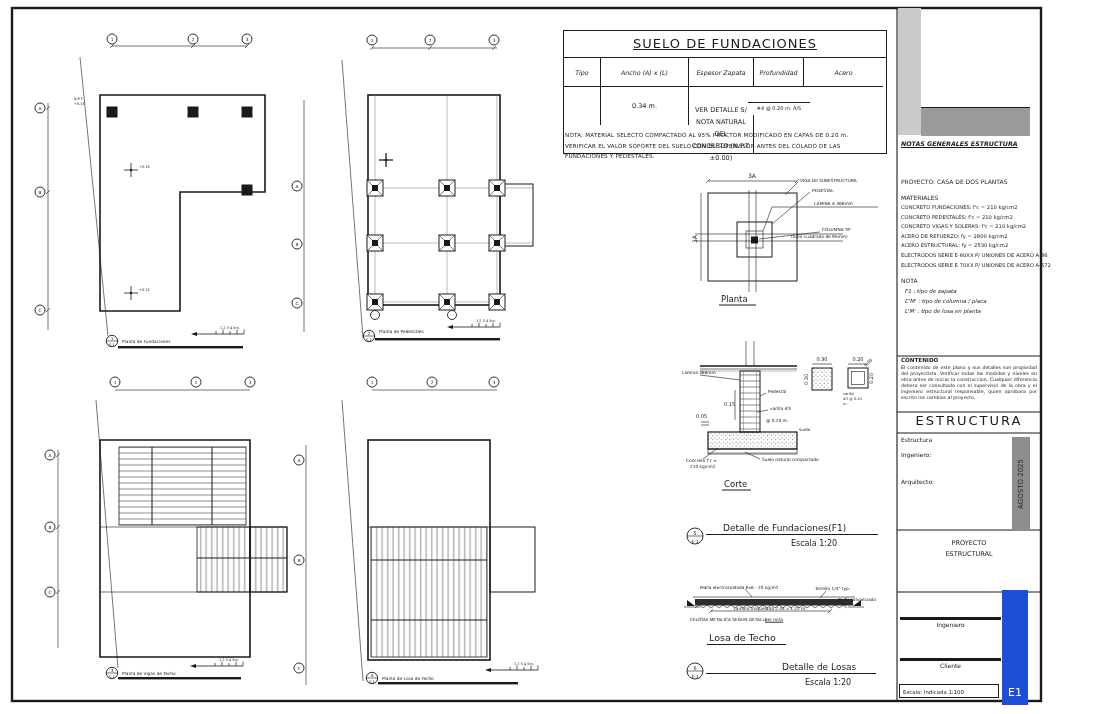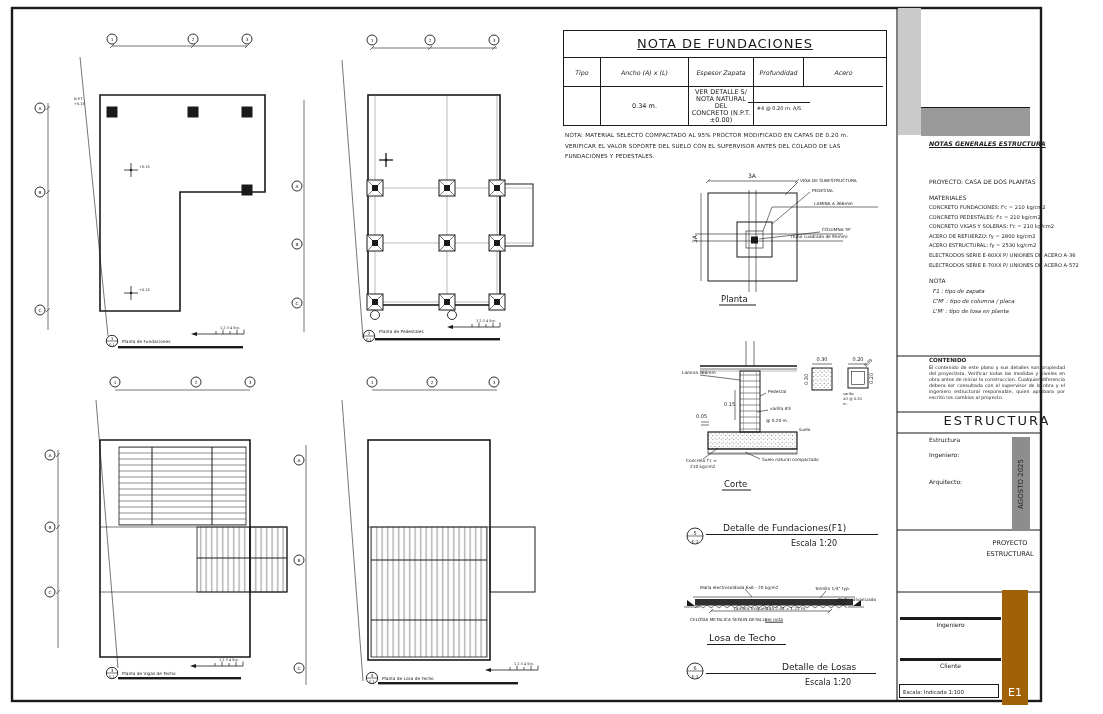--- a/index.html
+++ b/index.html
@@ -25,46 +25,46 @@
   .t95{font-size:9.5px}
   
   .tabla{position:absolute;left:563px;top:30px;width:322px;border:1.6px solid #1a1a1a;background:#fff;}
   .t-title{height:26px;line-height:26px;text-align:center;font-size:13px;letter-spacing:1px;
            text-decoration:underline;border-bottom:1.4px solid #1a1a1a;}
   .t-row{display:grid;grid-template-columns:37px 88px 65px 50px 79px;}
   .t-row>div{border-right:1.2px solid #1a1a1a;display:flex;flex-direction:column;align-items:center;justify-content:center;text-align:center;}
   .t-row>div:last-child{border-right:none;}
   .t-head>div{height:28px;font-size:6.3px;font-style:italic;border-bottom:1.2px solid #1a1a1a;}
   .t-data>div{height:38px;font-size:6.5px;}
-  .prof{font-size:4.2px;line-height:7px;}
+  .prof{font-size:4.2px;line-height:12px;margin-top:28px;}
   .acero-line{width:62px;border-top:1.6px solid #1a1a1a;margin-bottom:2px;}
   .acero-txt{font-size:5px;}
   
   .tnotes{position:absolute;left:565px;top:130px;width:312px;font-size:5.6px;line-height:10.6px;letter-spacing:0.2px;}
   
-  .tb{position:absolute;font-size:6px;margin-left:28px;}
+  .tb{position:absolute;font-size:6px;}
   .tb-notes-title{left:901px;top:140px;font-size:6.3px;font-weight:bold;font-style:italic;text-decoration:underline;}
   .tb-proy{left:901px;top:178px;}
   .tb-mat-title{left:901px;top:194px;}
   .tb-mats{left:901px;top:203px;font-size:5.2px;line-height:9.6px;}
   .tb-nota-title{left:901px;top:277px;}
   .tb-nota{left:905px;top:286px;font-size:5.5px;font-style:italic;line-height:10px;}
   .tb-cont-title{left:901px;top:357px;font-size:5.6px;font-weight:bold;}
   .tb-cont{left:901px;top:365px;width:136px;font-size:4.7px;line-height:5.9px;text-align:justify;}
   .tb-estructura{left:897px;top:413px;width:144px;text-align:center;font-size:13px;letter-spacing:2px;}
   .tb-estr-lbl{left:901px;top:436px;}
   .tb-ing-lbl{left:901px;top:451px;}
   .tb-arq-lbl{left:901px;top:478px;}
   .datebar{left:1012px;top:437px;width:18px;height:94px;background:#8d8d8d;display:flex;align-items:center;justify-content:center;}
   .datebar span{writing-mode:vertical-rl;transform:rotate(180deg);font-size:7px;color:#222;white-space:nowrap;}
-  .tb-proybox{left:897px;top:538px;width:144px;text-align:center;font-size:6.5px;line-height:11px;padding-left:13px;}
+  .tb-proybox{left:897px;top:538px;width:144px;text-align:center;font-size:6.5px;line-height:11px;}
   .sigline{left:900px;width:101px;height:3px;background:#1a1a1a;}
   .siglab{left:900px;width:101px;text-align:center;font-size:6px;}
   .escbox{left:899px;top:684px;width:100px;height:14px;border:1px solid #1a1a1a;font-size:5.4px;line-height:14px;padding-left:3px;box-sizing:border-box;}
-  .e1tab{left:1002px;top:590px;width:26px;height:115px;background:#a16207;display:flex;align-items:flex-end;justify-content:center;}
+  .e1tab{left:1002px;top:590px;width:26px;height:115px;background:#1d4ed8;display:flex;align-items:flex-end;justify-content:center;}
   .e1tab span{color:#fff;font-size:11px;margin-bottom:6px;}
   .gray-strip{left:898px;top:8px;width:23px;height:127px;background:#cacaca;}
   .white-box{left:921px;top:10px;width:109px;height:97px;background:#fff;}
   .gray-band{left:921px;top:107px;width:109px;height:28px;background:#9a9a9a;border-top:1px solid #1a1a1a;}
 </style>
 </head>
 <body>
 
 <div id="page">
 
@@ -393,21 +393,21 @@
         <line x1="687" y1="671" x2="703" y2="671" class="lt"></line>
     <text x="695" y="669.5" class="t5c">6</text>
     <text x="695" y="678" class="t4c">E-1</text>
     <text x="782" y="670" class="t9">Detalle de Losas</text>
     <line x1="706" y1="673.5" x2="876" y2="673.5" class="w1"></line>
     <text x="805" y="685" class="t8">Escala 1:20</text>
   </g>
 </svg>
 
 <div class="tabla">
-  <div class="t-title">NOTA DE FUNDACIONES</div>
+  <div class="t-title">SUELO DE FUNDACIONES</div>
   <div class="t-row t-head">
     <div>Tipo</div>
     <div>Ancho (A) x (L)</div>
     <div>Espesor Zapata</div>
     <div>Profundidad</div>
     <div>Acero</div>
   </div>
   <div class="t-row t-data">
     <div></div>
     <div>0.34 m.</div>

